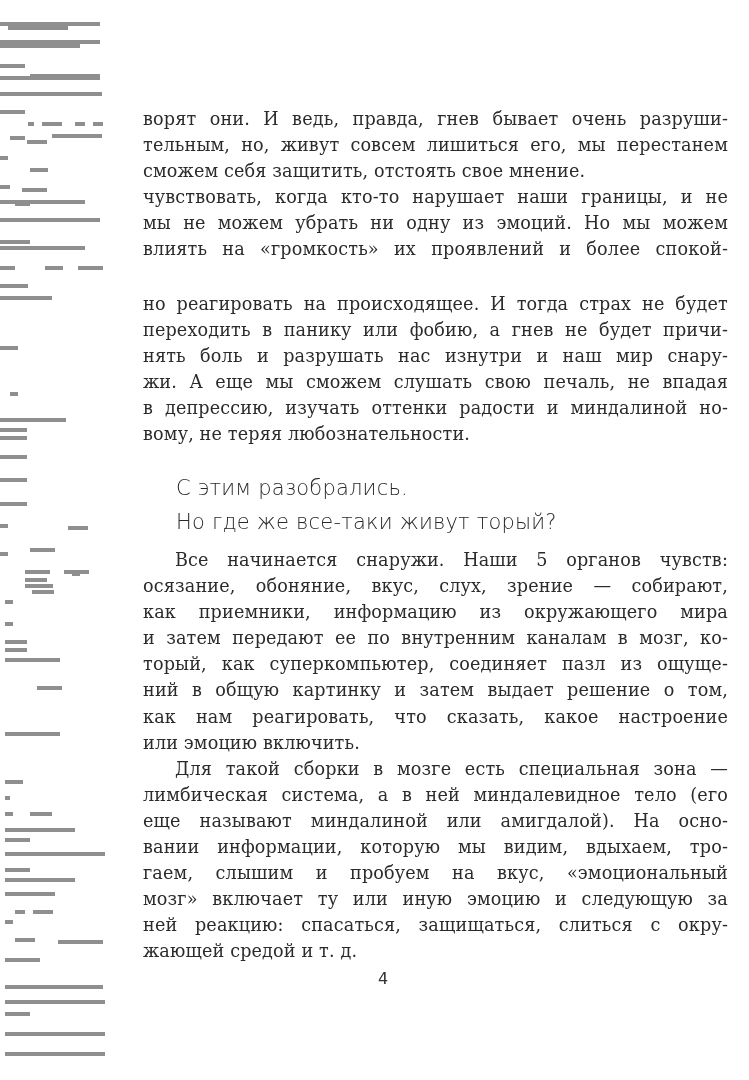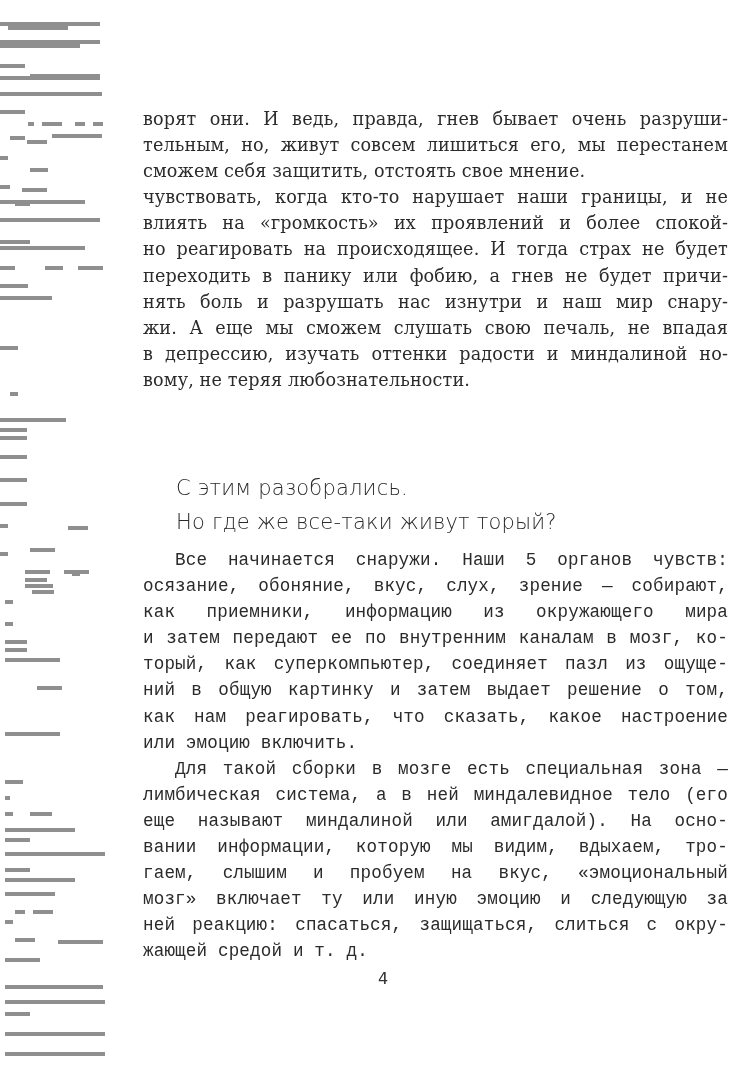--- a/index.html
+++ b/index.html
@@ -17,21 +17,21 @@
     }
     .line { white-space: nowrap; height: 26.1px; }
     .line.indent { padding-left: 32px; }
     .justify { text-align: justify; text-align-last: justify; }
     .heading {
       position: absolute; left: 176px; top: 471px;
       font-family: "DejaVu Sans", "Liberation Sans", sans-serif;
       font-weight: 300; font-size: 21px; line-height: 34px; color: #2a2a2a;
       letter-spacing: 0.2px;
     }
-    .para2 { position: absolute; left: 143px; top: 547px; width: 585px; font-size: 17.6px; line-height: 26.1px; letter-spacing: 0.15px; font-family: Liberation Mono, monospace; }
+    .para2 { position: absolute; left: 143px; top: 547px; width: 585px; font-size: 17.6px; line-height: 26.1px; letter-spacing: 0.15px; }
     .page-number {
       position: absolute; left: 378px; top: 969px;
       font-family: "DejaVu Sans", "Liberation Sans", sans-serif;
       font-size: 16px; color: #333;
     }
   </style>
 </head>
 <body>
 
 <div class="margin-strip" id="margin">
@@ -118,22 +118,23 @@
   </div>
 
 <div class="page-text" id="sec1">
     <div>
       <div class="line justify" style="white-space: normal;">ворят они. И ведь, правда, гнев бывает очень разруши-</div>
       <div class="line justify" style="white-space: normal;">тельным, но, живут совсем лишиться его, мы перестанем</div>
       <div class="line">сможем себя защитить, отстоять свое мнение.</div>
       <div class="line justify" style="white-space: normal;">чувствовать, когда кто-то нарушает наши границы, и не</div>
     </div>
     <div>
+      <div class="line justify" style="white-space: normal;">мы не можем убрать ни одну из эмоций. Но мы можем</div>
       <div class="line justify" style="white-space: normal;">влиять на «громкость» их проявлений и более спокой-</div>
-      <div class="line justify" style="white-space: normal;">но реагировать на происходящее. И тогда страх не будет</div>
+      <div class="line justify" style="white-space: normal; margin-top: 28px;">но реагировать на происходящее. И тогда страх не будет</div>
       <div class="line justify" style="white-space: normal;">переходить в панику или фобию, а гнев не будет причи-</div>
       <div class="line justify" style="white-space: normal;">нять боль и разрушать нас изнутри и наш мир снару-</div>
       <div class="line justify" style="white-space: normal;">жи. А еще мы сможем слушать свою печаль, не впадая</div>
       <div class="line justify" style="white-space: normal;">в депрессию, изучать оттенки радости и миндалиной но-</div>
       <div class="line">вому, не теряя любознательности.</div>
     </div>
   </div>
 
 <div class="heading">
   <div>С этим разобрались.</div>

